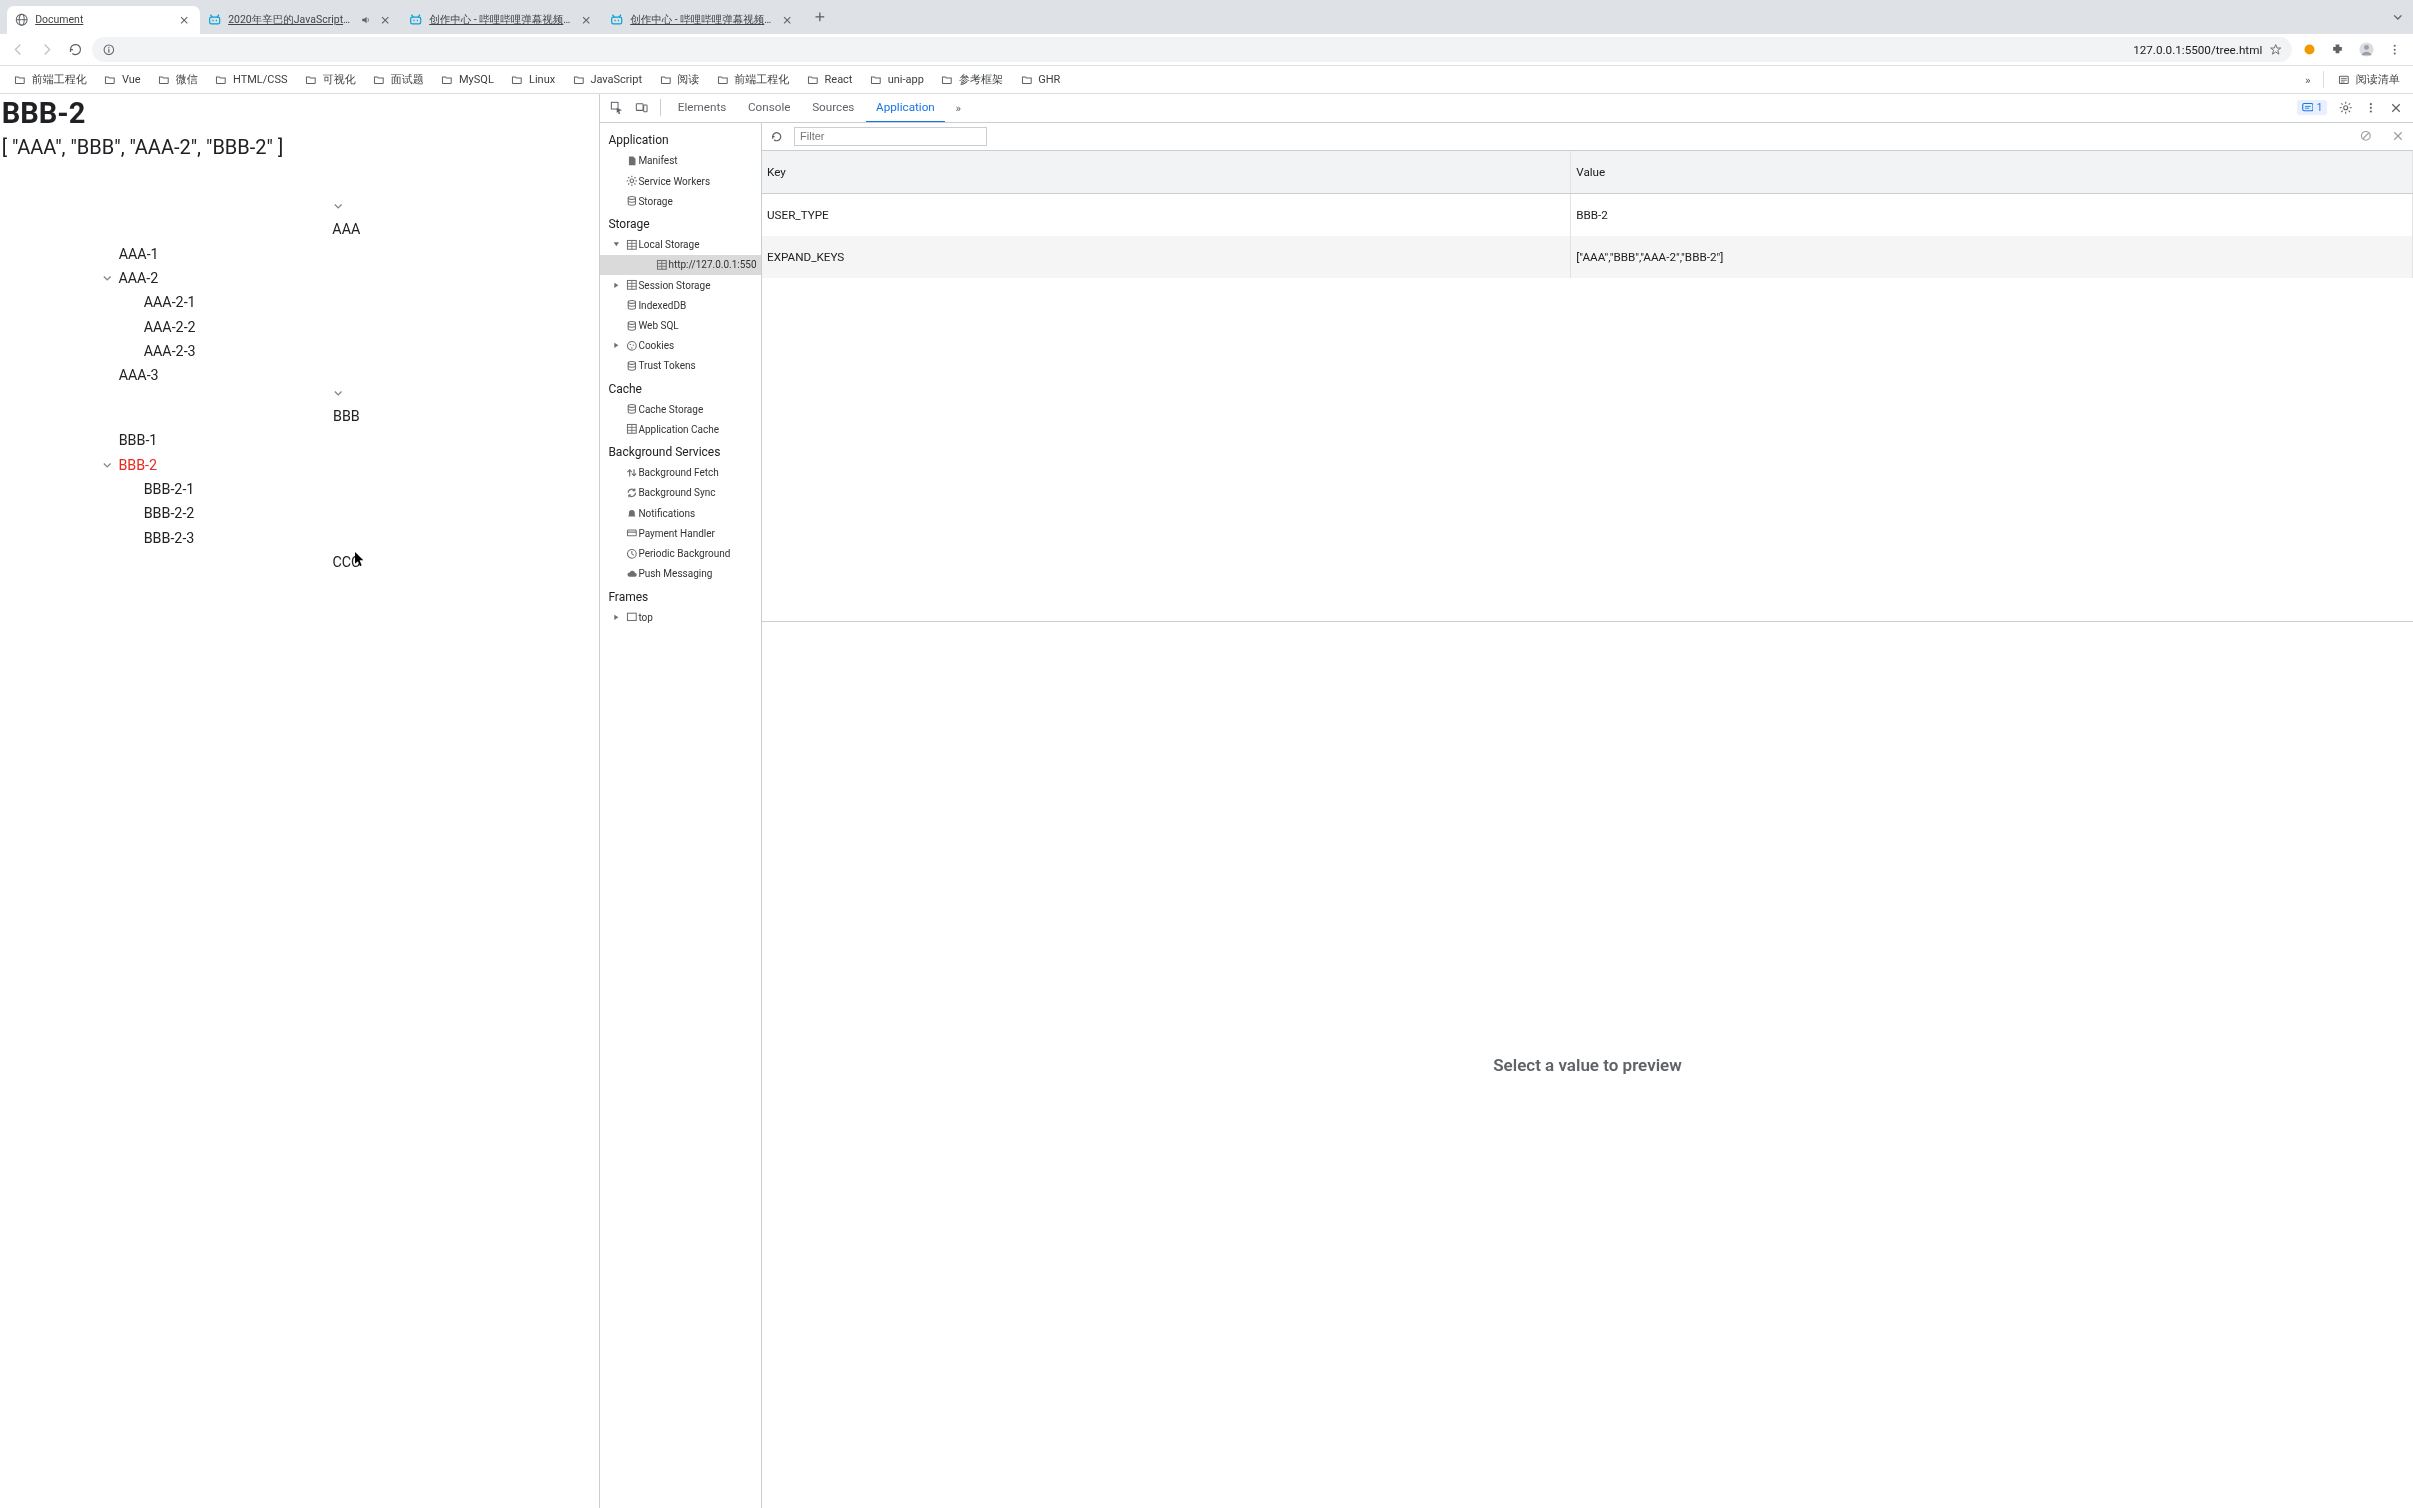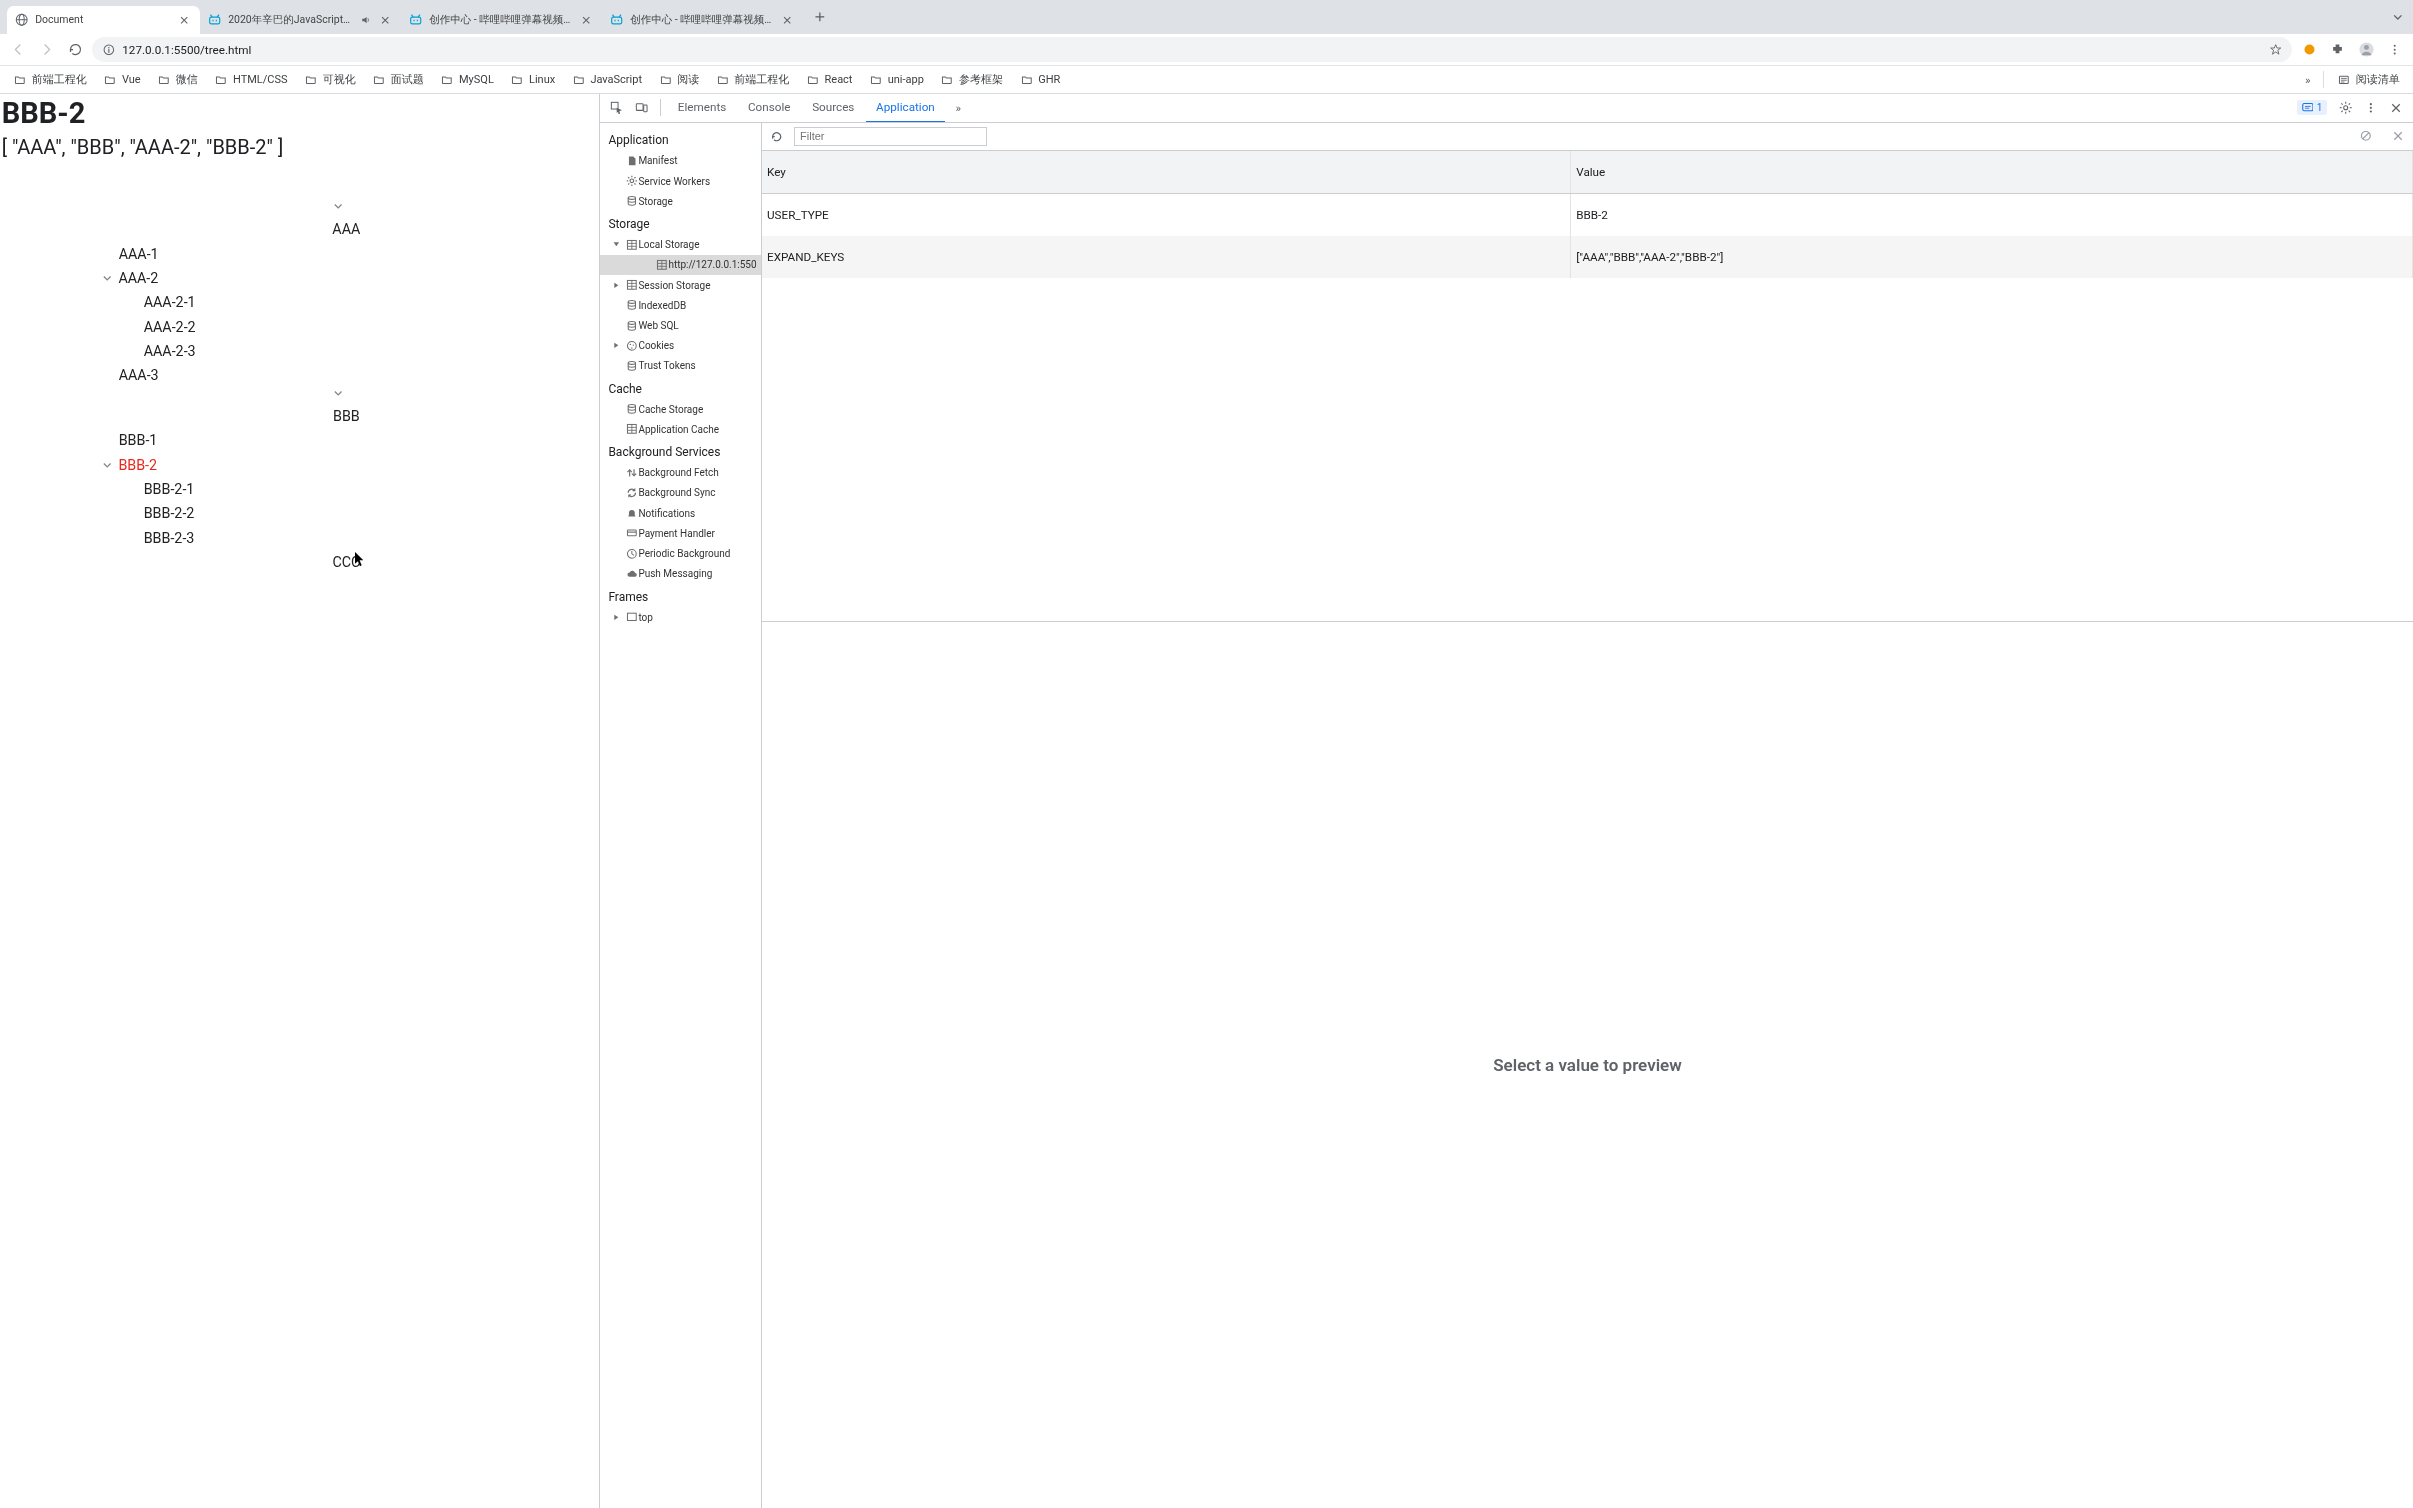--- a/index.html
+++ b/index.html
@@ -3,27 +3,27 @@
 <meta charset="utf-8">
 <style>
   * { box-sizing: border-box; }
   html, body { margin:0; padding:0; height:100%; font-family: -apple-system, BlinkMacSystemFont, "Segoe UI", Roboto, Helvetica, Arial, sans-serif; font-size:11.7px; color:#202124; background:#fff; }
   
   .browser-top { background:#dee1e6; }
   .tabstrip { display:flex; align-items:flex-end; height:34px; padding-left:6.7px; gap:0; position:relative; }
   .tab { display:flex; align-items:center; gap:6.7px; height:28.5px; padding:0 8.4px; min-width:193px; max-width:201px; border-top-left-radius:6.7px; border-top-right-radius:6.7px; position:relative; color:#444; }
   .tab.active { background:#fff; }
   .tab .favicon { width:13.4px; height:13.4px; display:flex; align-items:center; justify-content:center; flex:0 0 13.4px; }
-  .tab .title { flex:1; white-space:nowrap; overflow:hidden; text-overflow:ellipsis; font-size:10.5px; }
+  .tab .title { flex:1; white-space:nowrap; overflow:hidden; text-overflow:ellipsis; font-size:10.5px;text-decoration:underline; }
   .tab .close, .tab .sound { width:13.4px; height:13.4px; display:flex; align-items:center; justify-content:center; color:#5f6368; flex:0 0 13.4px; }
   .newtab-btn { width:23.5px; height:23.5px; display:flex; align-items:center; justify-content:center; color:#5f6368; margin-left:5px; align-self:center; }
   .tabstrip-right { position:absolute; right:5px; top:6.7px; }
   .tabstrip-right .chevron { width:20px; height:20px; display:flex; align-items:center; justify-content:center; color:#5f6368; }
 
-  .toolbar { display:flex; align-items:center; height:32px; background:#fff; padding:0 6.7px; gap:5px; border-bottom:0.8px solid #e1e3e5; }
+  .toolbar { display:flex; align-items:center; height:32px; background:#fff; padding:0 6.7px; gap:5px; border-bottom:0.8px solid #e1e3e5;text-align:right; }
   .tb-btn { width:23.5px; height:23.5px; display:flex; align-items:center; justify-content:center; color:#5f6368; border-radius:50%; }
   .tb-btn.disabled { color:#bdc1c6; }
   .omnibox { flex:1; display:flex; align-items:center; height:25px; background:#f1f3f4; border-radius:12.6px; padding:0 10px; gap:6.7px; }
   .omnibox .info { width:13.4px; height:13.4px; color:#5f6368; display:flex; align-items:center; justify-content:center; }
   .omnibox .url { flex:1; font-size:11.7px; color:#202124; }
   .omnibox .star { width:13.4px; height:13.4px; color:#5f6368; display:flex; align-items:center; justify-content:center; }
 
   .bookbar { display:flex; align-items:center; height:28px; background:#fff; padding:0 6.7px; gap:3.4px; border-bottom:0.8px solid #dadce0; }
   .bk-item { display:flex; align-items:center; gap:5px; padding:3.4px 6.7px; border-radius:3.4px; font-size:11px; color:#3c4043; white-space:nowrap; }
   .bk-item .folder { width:13.4px; height:13.4px; color:#5f6368; display:flex; align-items:center; justify-content:center; }

